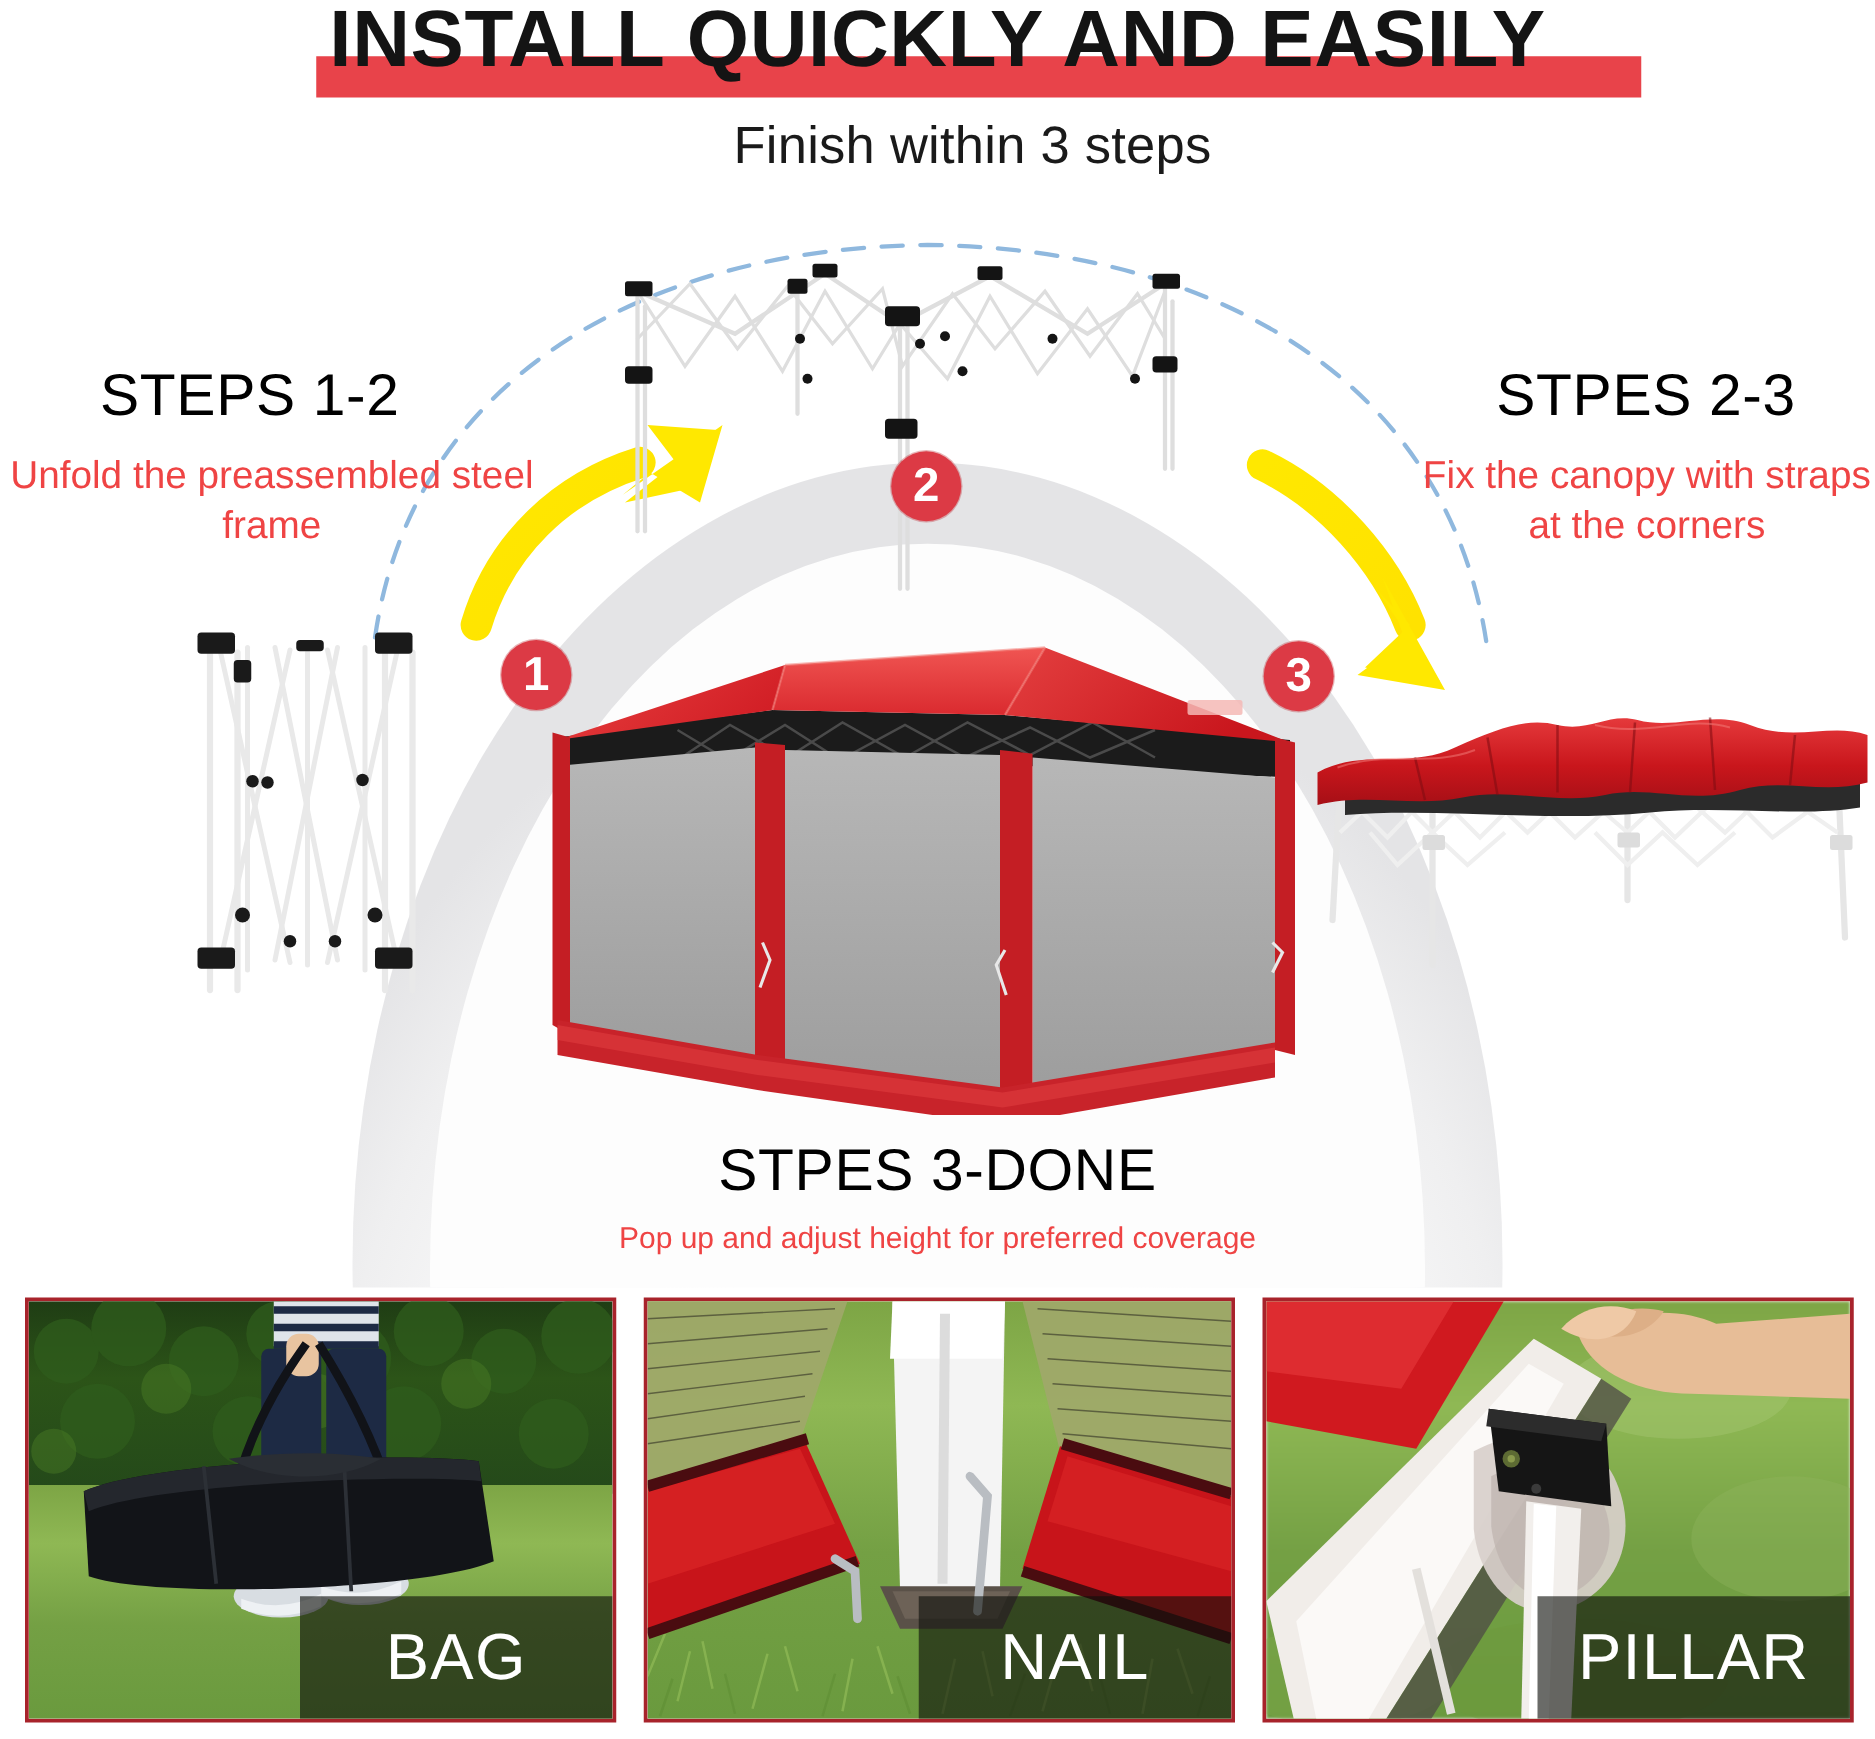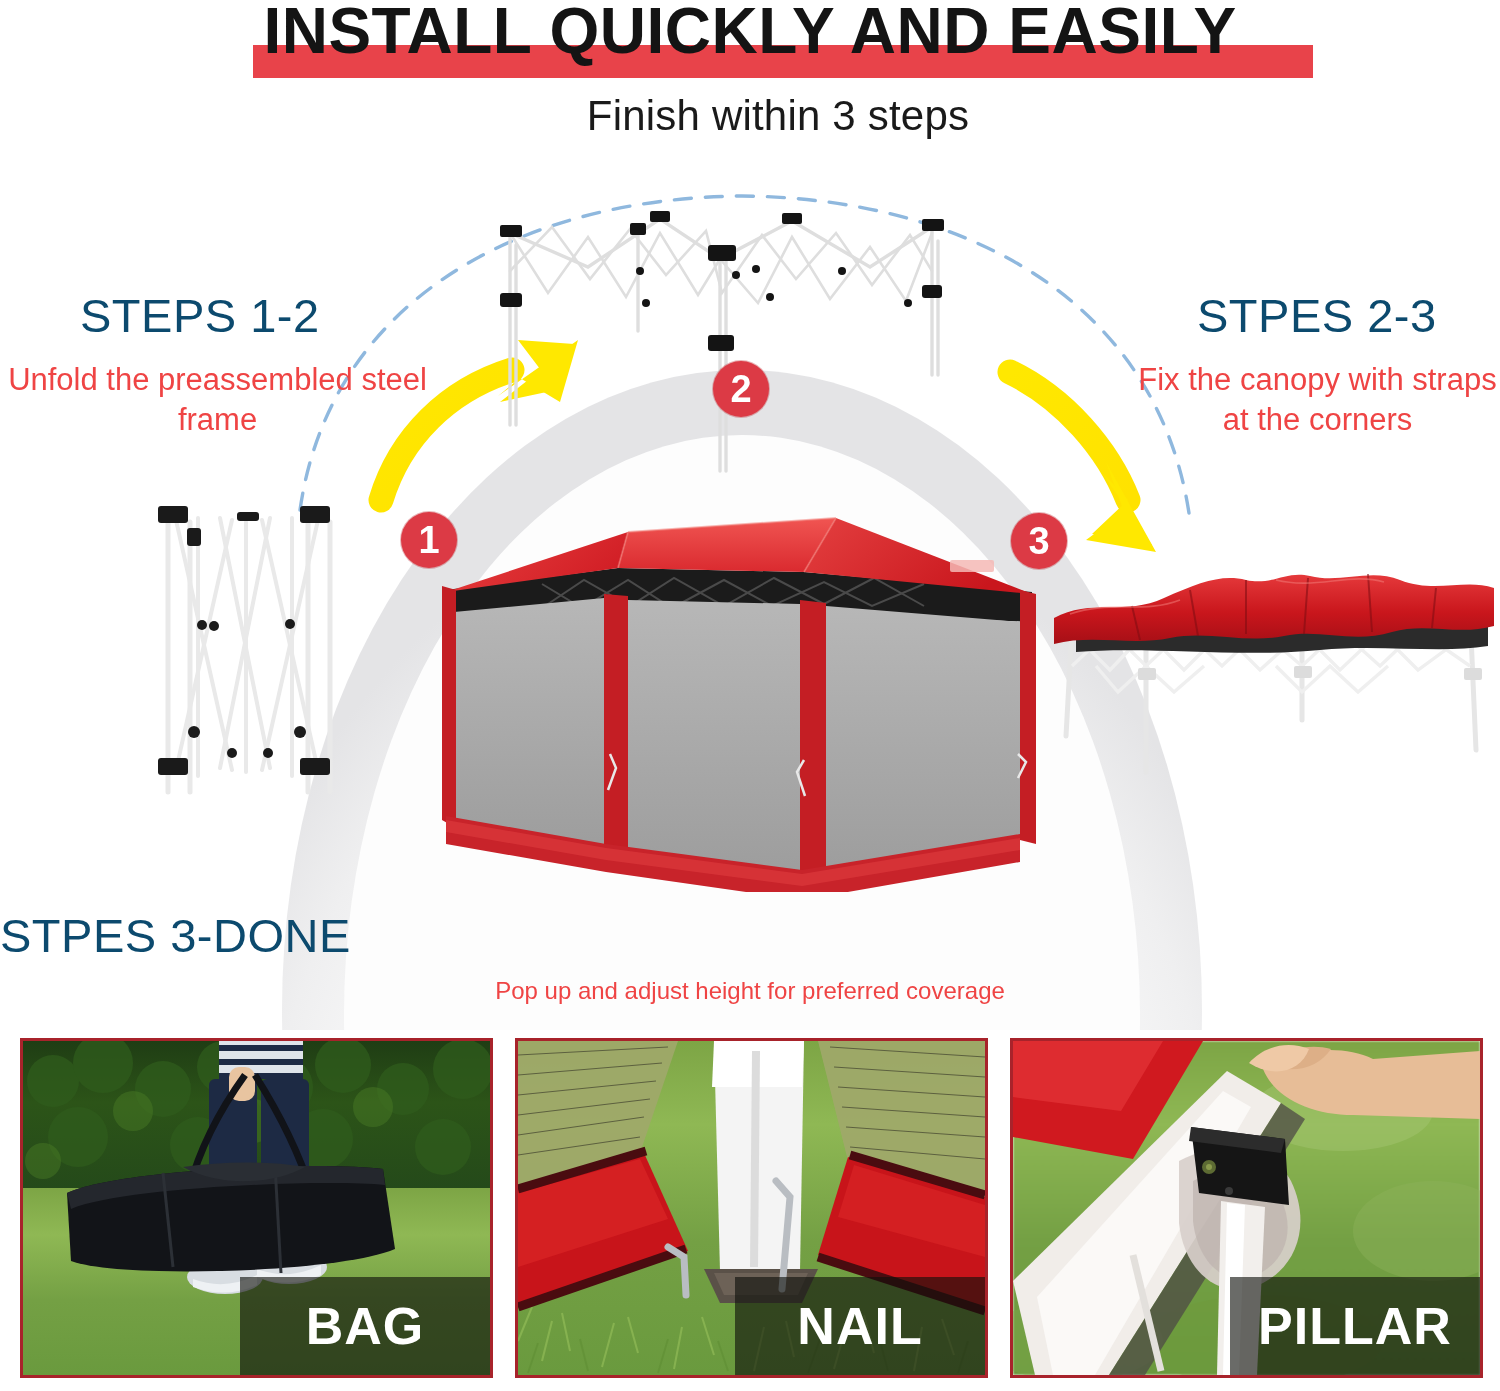--- a/index.html
+++ b/index.html
@@ -13,32 +13,32 @@
   #title-text{position:absolute;left:0;top:-4px;width:1500px;text-align:center;
               font-size:64px;font-weight:700;letter-spacing:.5px;
               color:#141414;line-height:1.1;white-space:nowrap;}
   #subtitle{position:absolute;left:0;top:92px;width:1500px;text-align:center;
             font-size:42px;color:#1a1a1a;letter-spacing:.2px;margin-left:28px;}
 
   
   #bg-svg{position:absolute;left:0;top:0;width:1500px;height:1030px;}
 
   
-  .step-head{position:absolute;font-size:47px;color:#0c4a6e;letter-spacing:.5px;
+  .step-head{position:absolute;font-size:47px;color:#000000;letter-spacing:.5px;
              white-space:nowrap;}
   .step-sub{position:absolute;font-size:31px;color:#ef4444;line-height:1.3;
             text-align:center;}
 
   #sh-left{left:80px;top:288px;}
   #ss-left{left:0px;top:360px;width:435px;}
 
   #sh-right{left:1165px;top:288px;margin-left:32px;}
   #ss-right{left:1135px;top:360px;width:365px;}
 
-  #sh-bottom{left:0;top:908px;width:1500px;text-align:left;}
+  #sh-bottom{left:0;top:908px;width:1500px;text-align:center;}
   #ss-bottom{left:0;top:975px;width:1500px;text-align:center;font-size:24px;}
 
   
   .badge{position:absolute;width:56px;height:56px;border-radius:50%;
          background:#DC3A45;color:#fff;font-size:38px;font-weight:700;
          display:flex;align-items:center;justify-content:center;
          box-shadow:0 0 0 1px rgba(190,40,48,.35);}
   #badge-1{left:401px;top:512px;}
   #badge-2{left:713px;top:361px;}
   #badge-3{left:1011px;top:513px;}
@@ -52,21 +52,21 @@
 
   
   #photos{position:absolute;left:20px;top:1038px;width:1464px;height:340px;
           display:flex;gap:22px;}
   .photo{position:relative;width:473px;height:340px;border:3px solid #A8232B;
          box-sizing:border-box;overflow:hidden;}
   .photo-scene{position:absolute;inset:0;overflow:hidden;}
   .photo-label{position:absolute;right:0;bottom:0;height:98px;width:250px;
                background:rgba(14,16,12,.62);color:#fff;font-size:52px;
                letter-spacing:1px;display:flex;align-items:center;
-               justify-content:center;font-weight:bold;}
+               justify-content:center;}
 
   
   .grass{position:absolute;left:0;right:0;bottom:0;
          background:linear-gradient(180deg,#7da545 0%,#8fb854 25%,#74a044 60%,#6a9a3e 100%);}
   .hedge{position:absolute;left:0;right:0;top:0;
          background:linear-gradient(180deg,#1f3d14 0%,#2c5418 40%,#24491a 100%);}
   .blur{filter:blur(1.2px);}
 </style>
 </head>
 <body>

